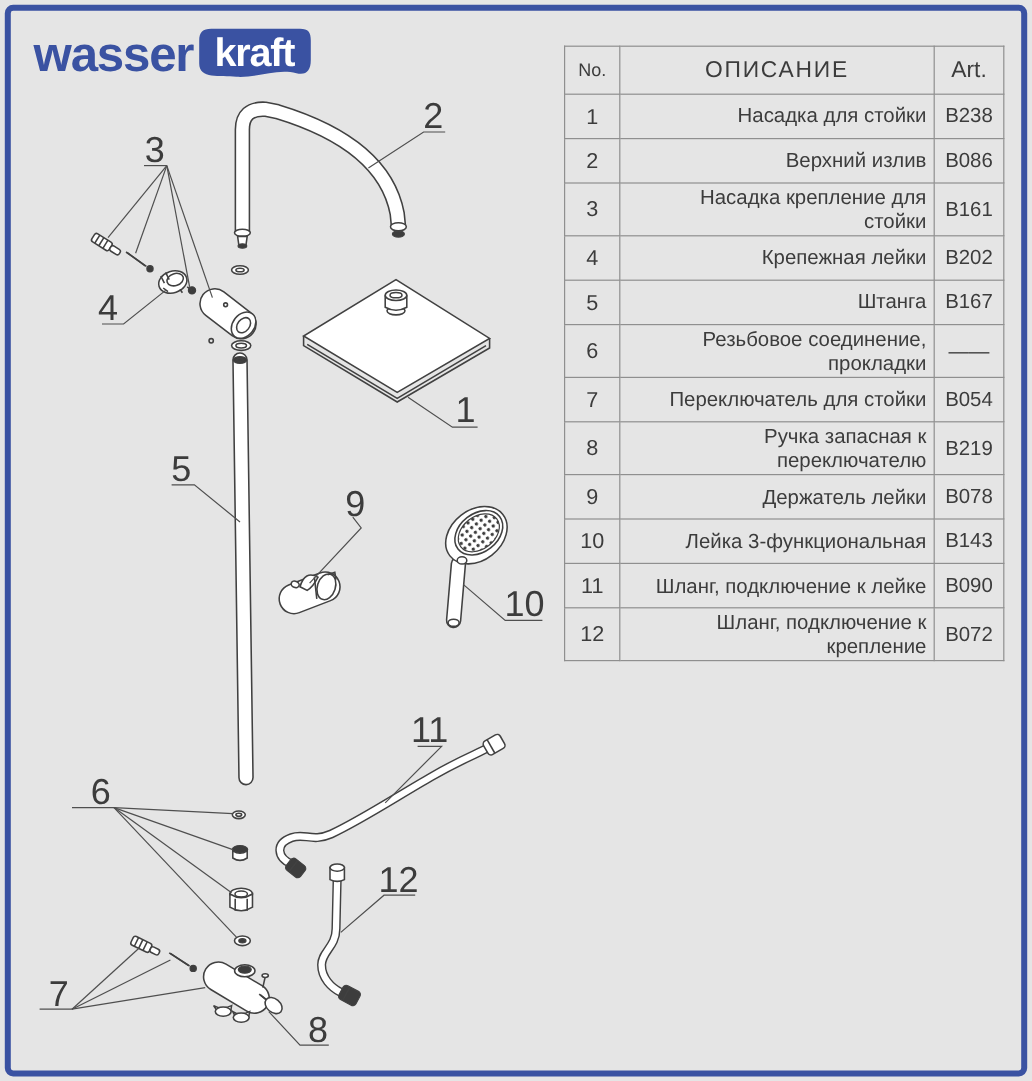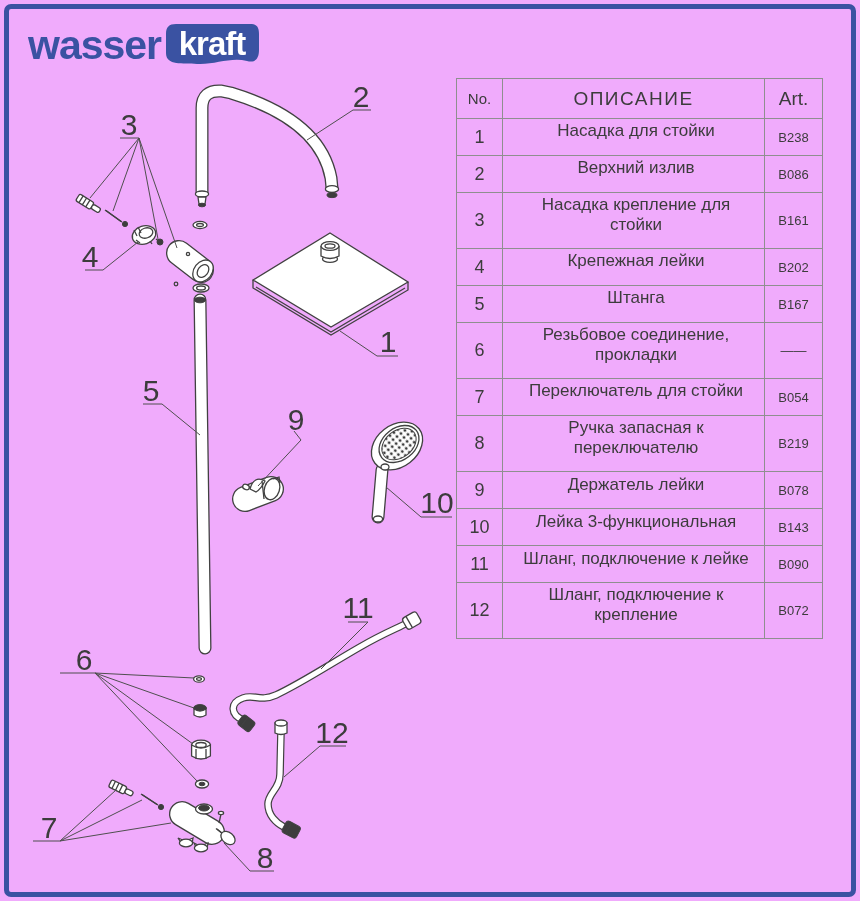--- a/index.html
+++ b/index.html
@@ -1,40 +1,40 @@
 <!DOCTYPE html>
 <html><head>
 <meta charset="utf-8">
 <style>
   html,body{margin:0;padding:0;background:#fff;}
-  .page{position:relative;width:860px;height:901px;background:#f0abfc;overflow:hidden;
+  .page{position:relative;width:860px;height:901px;background:#e5e5e5;overflow:hidden;
         font-family:"Liberation Sans",sans-serif;color:#3c3c3c;}
   .frame{position:absolute;left:4px;top:4px;right:4px;bottom:4px;
          border:5px solid #3a52a2;border-radius:7px;pointer-events:none;}
   
   .logo{position:absolute;left:28px;top:20px;height:50px;display:flex;align-items:center;}
   .wasser{font-size:41px;font-weight:bold;color:#3a52a2;letter-spacing:-1px;line-height:1;}
   .kraftbox{display:block;margin-left:2px;}
   .kraftbox text{font-family:"Liberation Sans",sans-serif;font-size:33px;font-weight:bold;
                  fill:#ffffff;letter-spacing:-1px;}
   
-  table.parts{position:absolute;left:456px;top:38px;border-collapse:collapse;
-              width:366px;table-layout:fixed;margin-top:40px;}
+  table.parts{position:absolute;left:470px;top:38px;border-collapse:collapse;
+              width:366px;table-layout:fixed;}
   table.parts th,table.parts td{border:1px solid #8f8f8f;vertical-align:middle;
               font-weight:normal;color:#3c3c3c;}
   table.parts tr{height:37px;}
   table.parts tr.hdr{height:40px;}
   table.parts tr.tall{height:42px;}
   col.c-no{width:46px;} col.c-desc{width:262px;} col.c-art{width:58px;}
   th.h-no{font-size:15px;}
   th.h-desc{font-size:19px;letter-spacing:1.5px;text-align:center;}
   th.h-art{font-size:19px;}
   td.no{font-size:18px;text-align:center;}
-  td.desc{font-size:17px;text-align:center;padding:2px 6px 14px 11px;line-height:1.15;}
-  td.art{font-size:13px;text-align:center;}
+  td.desc{font-size:17px;text-align:right;padding:2px 6px 2px 11px;line-height:1.15;}
+  td.art{font-size:17px;text-align:center;}
   
   svg.diagram{position:absolute;left:0;top:0;}
   .ln{stroke:#414141;stroke-width:1.3;fill:none;}
   .fw{stroke:#414141;stroke-width:1.3;fill:#ffffff;}
   .fd{stroke:#414141;stroke-width:1;fill:#3d3d3d;}
   .tube-o{stroke:#414141;stroke-width:13;fill:none;}
   .tube-i{stroke:#ffffff;stroke-width:10.4;fill:none;}
   .hose-o{stroke:#414141;stroke-width:7.6;fill:none;}
   .hose-i{stroke:#ffffff;stroke-width:5.2;fill:none;}
   .cap-o{stroke:#414141;stroke-width:26;fill:none;stroke-linecap:round;}

